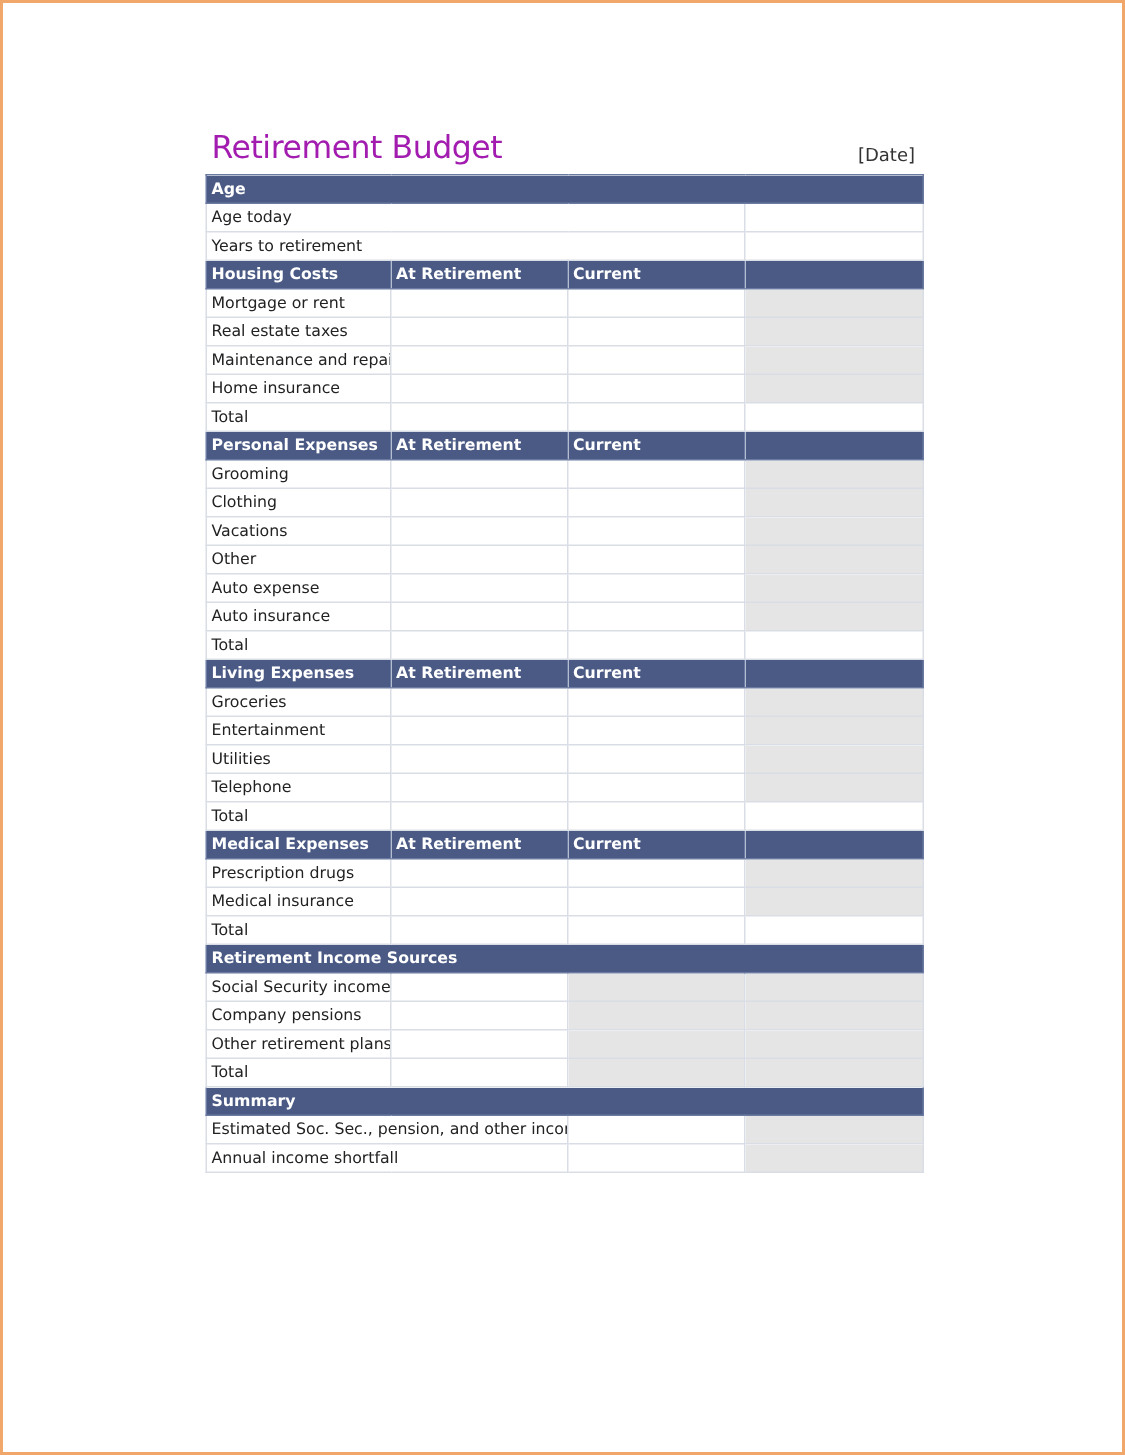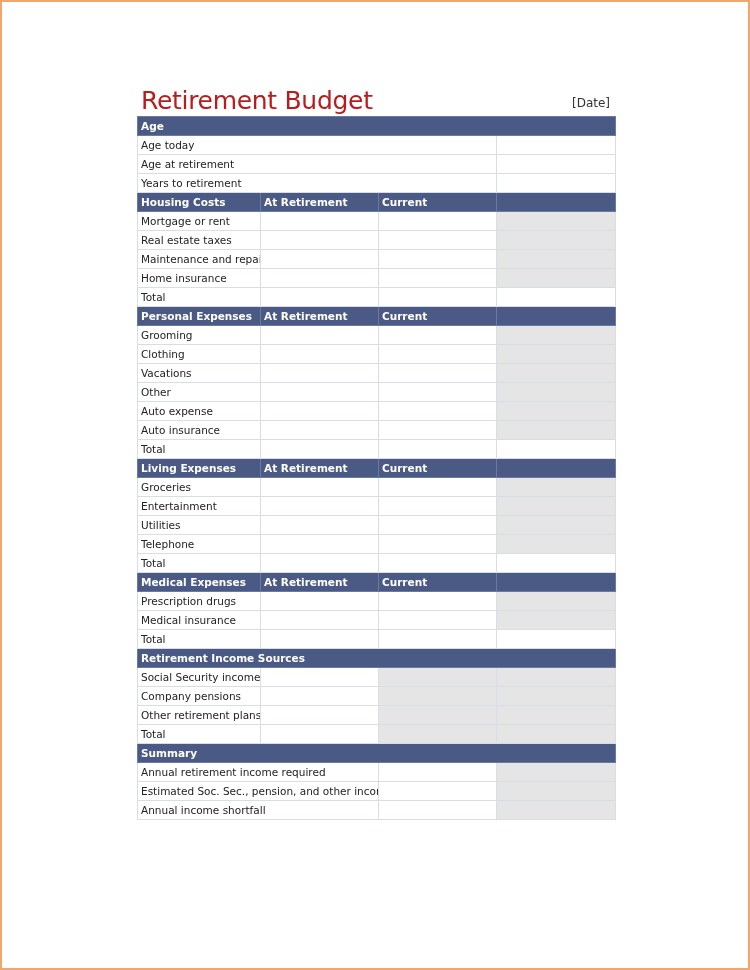--- a/index.html
+++ b/index.html
@@ -4,21 +4,21 @@
 <style>
   html, body { margin:0; padding:0; }
   body {
     width:750px; height:970px; background:#fff;
     box-sizing:border-box; border:2px solid #f2a76a;
     position:relative; overflow:hidden;
     font-family:"DejaVu Sans", sans-serif;
   }
   .title {
     position:absolute; left:139px; top:84px;
-    font-size:25px; color:#b91c1c; letter-spacing:-0.3px;
+    font-size:21px; color:#a21caf; letter-spacing:-0.3px;
   }
   .date {
     position:absolute; right:138px; top:94px;
     font-size:12px; color:#333;
   }
   table.sheet {
     position:absolute; left:135px; top:114px;
     width:478px; border-collapse:collapse; table-layout:fixed;
     font-size:10.5px;
   }
@@ -50,24 +50,20 @@
   <tbody>
 
     <tr class="hdr">
         <td colspan="4">Age</td>
       </tr>
     <tr>
         <td colspan="3">Age today</td>
         <td></td>
       </tr>
     <tr>
-        <td colspan="3">Age at retirement</td>
-        <td></td>
-      </tr>
-    <tr>
         <td colspan="3">Years to retirement</td>
         <td></td>
       </tr>
 
     <tr class="hdr">
       <td>Housing Costs</td>
       <td>At Retirement</td>
       <td>Current</td>
       <td></td>
     </tr>
@@ -236,25 +232,20 @@
       </tr>
     <tr>
         <td>Total</td>
         <td></td>
         <td class="shade"></td>
         <td class="shade"></td>
       </tr>
 
     <tr class="hdr">
         <td colspan="4">Summary</td>
-      </tr>
-    <tr>
-        <td colspan="2">Annual retirement income required</td>
-        <td></td>
-        <td class="shade"></td>
       </tr>
     <tr>
         <td colspan="2">Estimated Soc. Sec., pension, and other income</td>
         <td></td>
         <td class="shade"></td>
       </tr>
     <tr>
         <td colspan="2">Annual income shortfall</td>
         <td></td>
         <td class="shade"></td>

